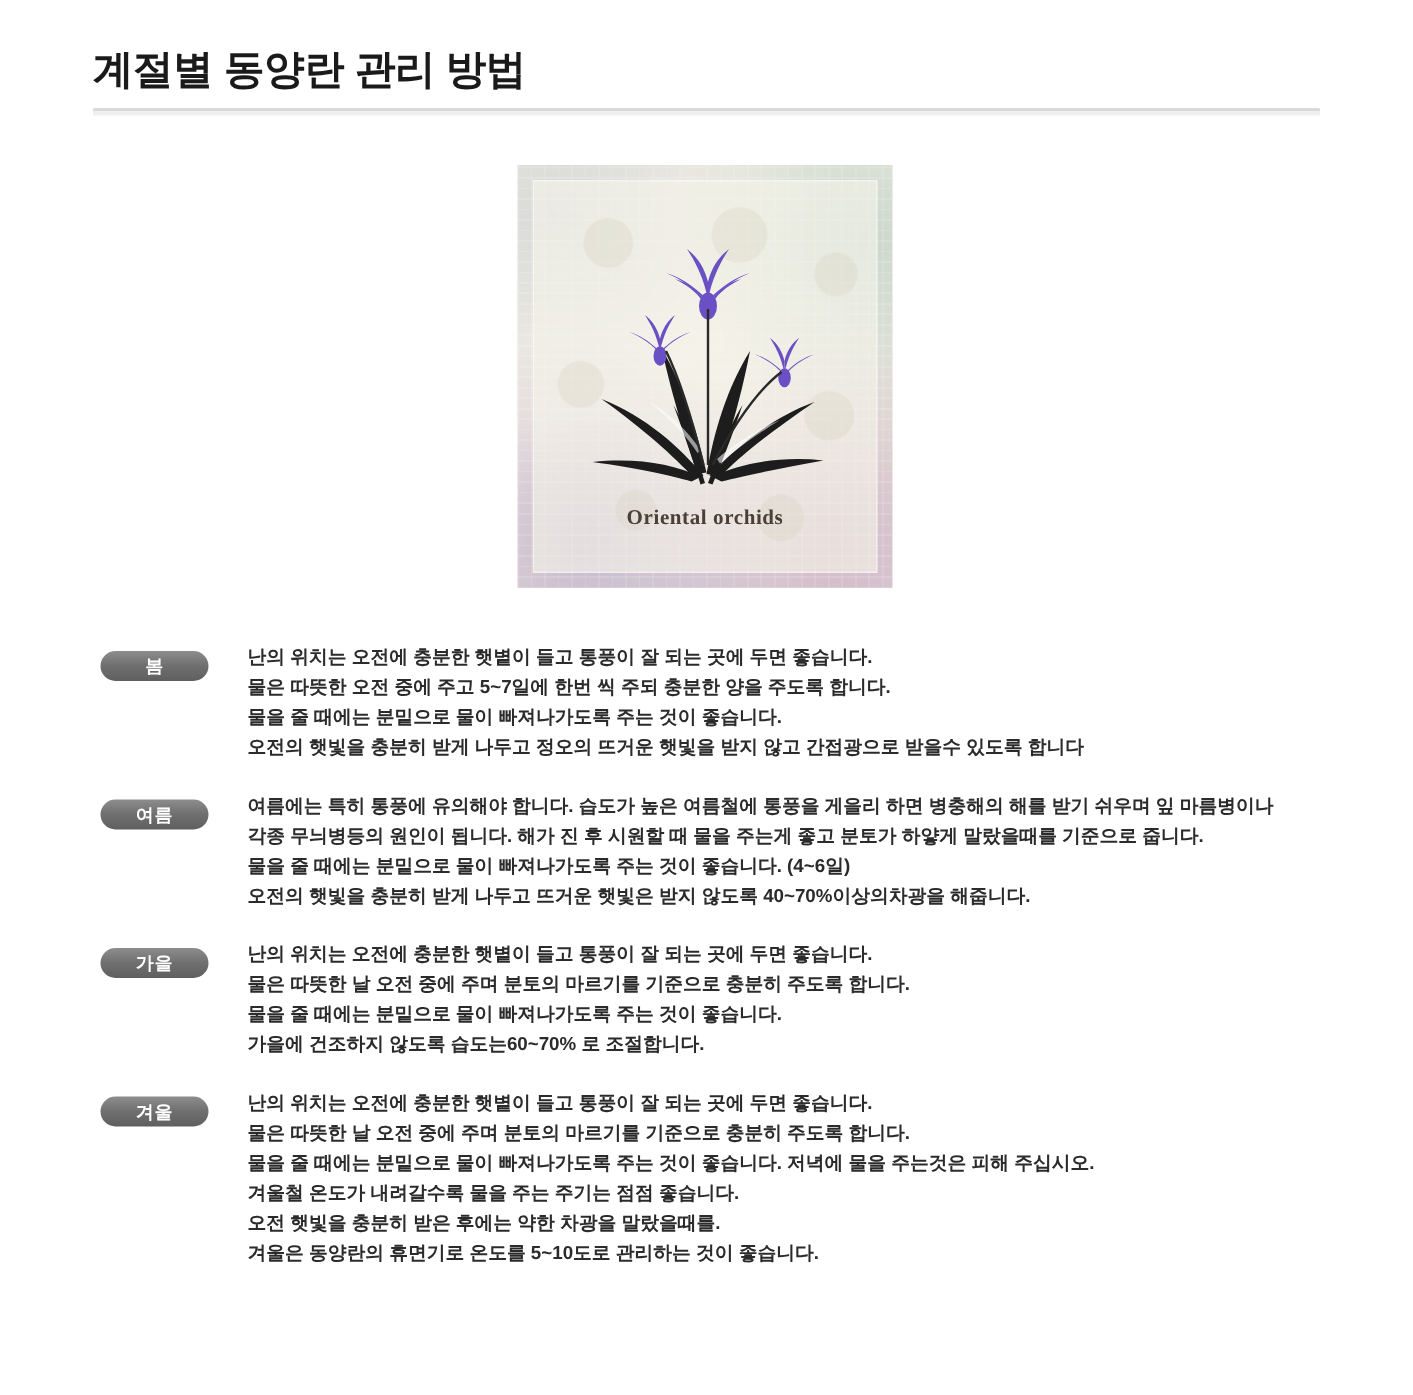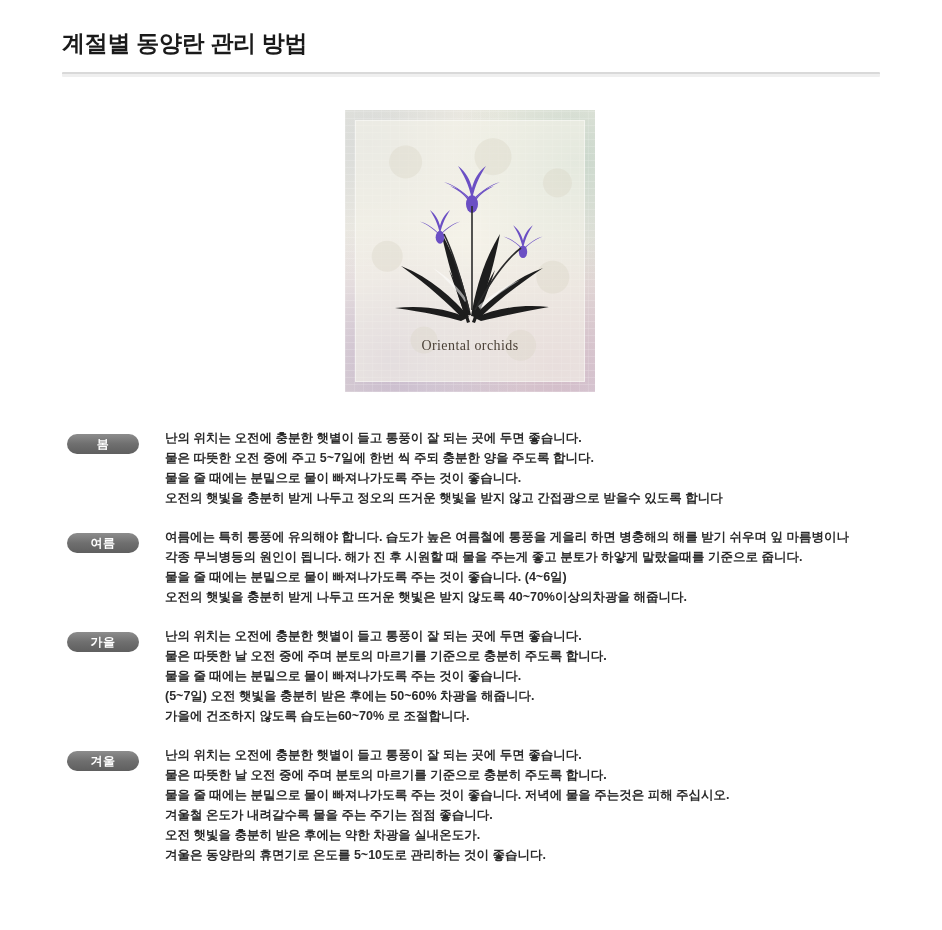--- a/index.html
+++ b/index.html
@@ -18,21 +18,21 @@
     position: relative;
     width: 942px;
     height: 930px;
   }
 
   
   .page-title {
     position: absolute;
     left: 62px;
     top: 28px;
-    font-size: 23px;
+    font-size: 27px;
     font-weight: bold;
     color: #1a1a1a;
     letter-spacing: -0.3px;
   }
   .title-rule {
     position: absolute;
     left: 62px;
     top: 72px;
     width: 818px;
     height: 5px;
@@ -97,20 +97,21 @@
   .art-caption {
     position: absolute;
     left: 0;
     right: 0;
     top: 228px;
     text-align: center;
     font-family: "Liberation Serif", serif;
     font-size: 14px;
     color: #4a4036;
     letter-spacing: 0.4px;
+    font-weight: bold;
   }
 
   
   .seasons {
     position: absolute;
     left: 0;
     top: 430px;
     width: 942px;
   }
   .season-block {
@@ -229,31 +230,30 @@
         <p>오전의 햇빛을 충분히 받게 나두고 뜨거운 햇빛은 받지 않도록 40~70%이상의차광을 해줍니다.</p>
       </div>
     </div>
 
     <div class="season-block">
       <div class="season-badge">가을</div>
       <div class="season-lines">
         <p>난의 위치는 오전에 충분한 햇볕이 들고 통풍이 잘 되는 곳에 두면 좋습니다.</p>
         <p>물은 따뜻한 날 오전 중에 주며 분토의 마르기를 기준으로 충분히 주도록 합니다.</p>
         <p>물을 줄 때에는 분밑으로 물이 빠져나가도록 주는 것이 좋습니다.</p>
-        <p>(5~7일) 오전 햇빛을 충분히 받은 후에는 50~60% 차광을 해줍니다.</p>
         <p>가을에 건조하지 않도록 습도는60~70% 로 조절합니다.</p>
       </div>
     </div>
 
     <div class="season-block">
       <div class="season-badge">겨울</div>
       <div class="season-lines">
         <p>난의 위치는 오전에 충분한 햇볕이 들고 통풍이 잘 되는 곳에 두면 좋습니다.</p>
         <p>물은 따뜻한 날 오전 중에 주며 분토의 마르기를 기준으로 충분히 주도록 합니다.</p>
         <p>물을 줄 때에는 분밑으로 물이 빠져나가도록 주는 것이 좋습니다.  저녁에 물을 주는것은 피해 주십시오.</p>
         <p>겨울철 온도가 내려갈수록 물을 주는 주기는 점점 좋습니다.</p>
-        <p>오전 햇빛을 충분히 받은 후에는 약한 차광을 실내온도가.</p>
+        <p>오전 햇빛을 충분히 받은 후에는 약한 차광을 말랐을때를.</p>
         <p>겨울은 동양란의 휴면기로 온도를  5~10도로 관리하는 것이 좋습니다.</p>
       </div>
     </div>
 
   </div>
 </div>
 
 </body></html>

